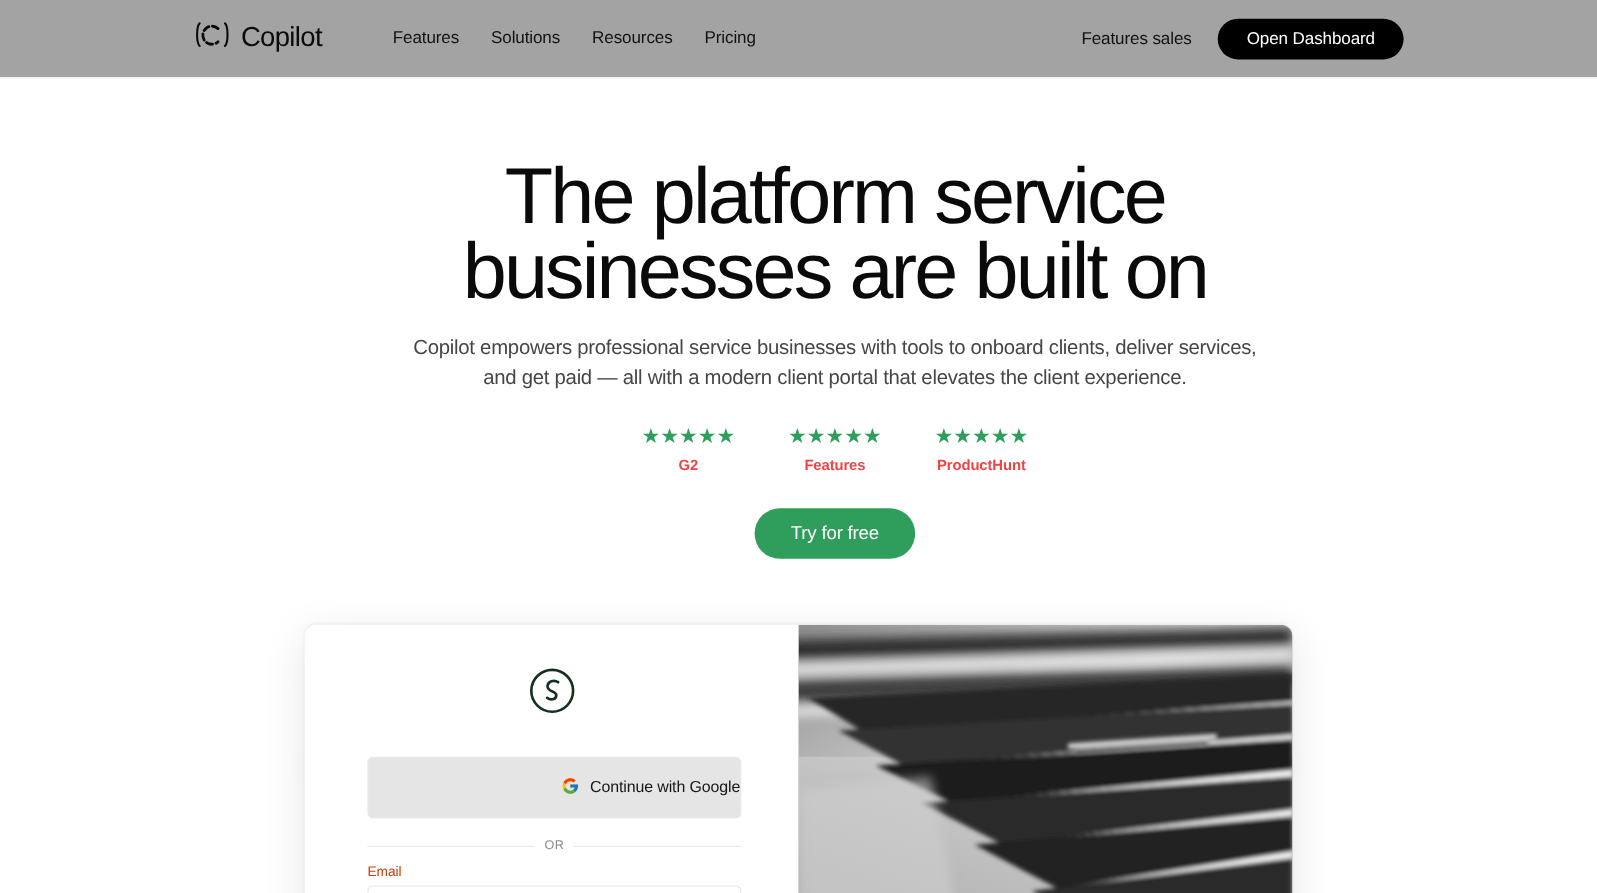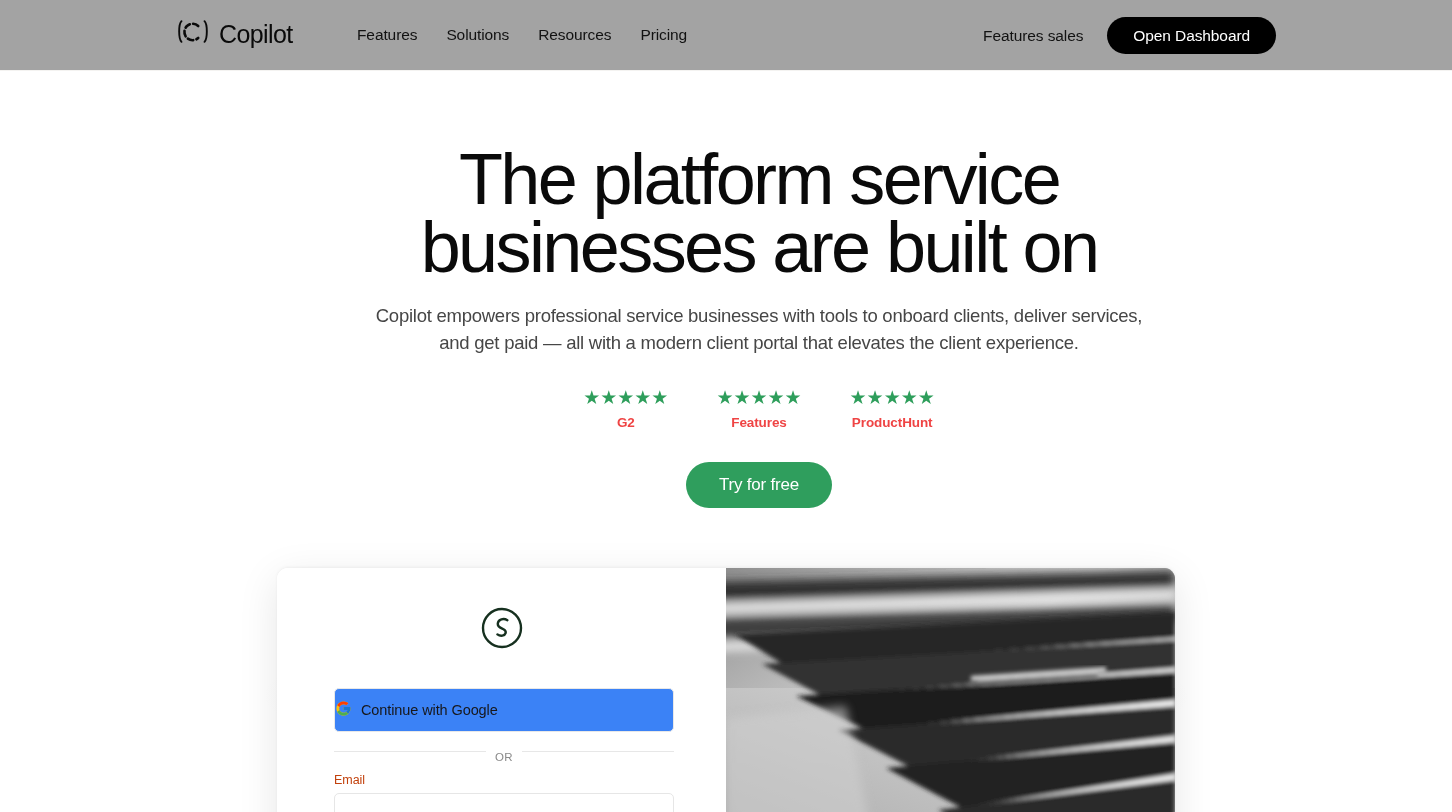--- a/index.html
+++ b/index.html
@@ -206,39 +206,40 @@
   .login-logo {
     margin: 38px auto 0;
     width: 44px;
     height: 44px;
     display: block;
   }
 
   .google-btn {
     margin-top: 38px;
     width: 340px;
-    height: 44px;
+    height: 56px;
     border: 1px solid #e8e8e8;
     border-radius: 5px;
-    background: #3b82f6;
-    display: flex;
-    align-items: center;
-    justify-content: flex-start;
+    background: #e5e5e5;
+    display: flex;
+    align-items: center;
+    justify-content: flex-end;
     gap: 9px;
     cursor: pointer;
     font-family: inherit;
     font-size: 14.5px;
     color: #17171a;
     letter-spacing: -0.1px;
   }
 
   .or-row {
     margin-top: 19px;
     width: 340px;
     display: flex;
+    align-items: center;
     gap: 9px;
   }
   .or-line { flex: 1; height: 1px; background: #e7e7e7; }
   .or-text {
     font-size: 11.5px;
     color: #8a8a8a;
     letter-spacing: 0.3px;
   }
 
   .field-label {

